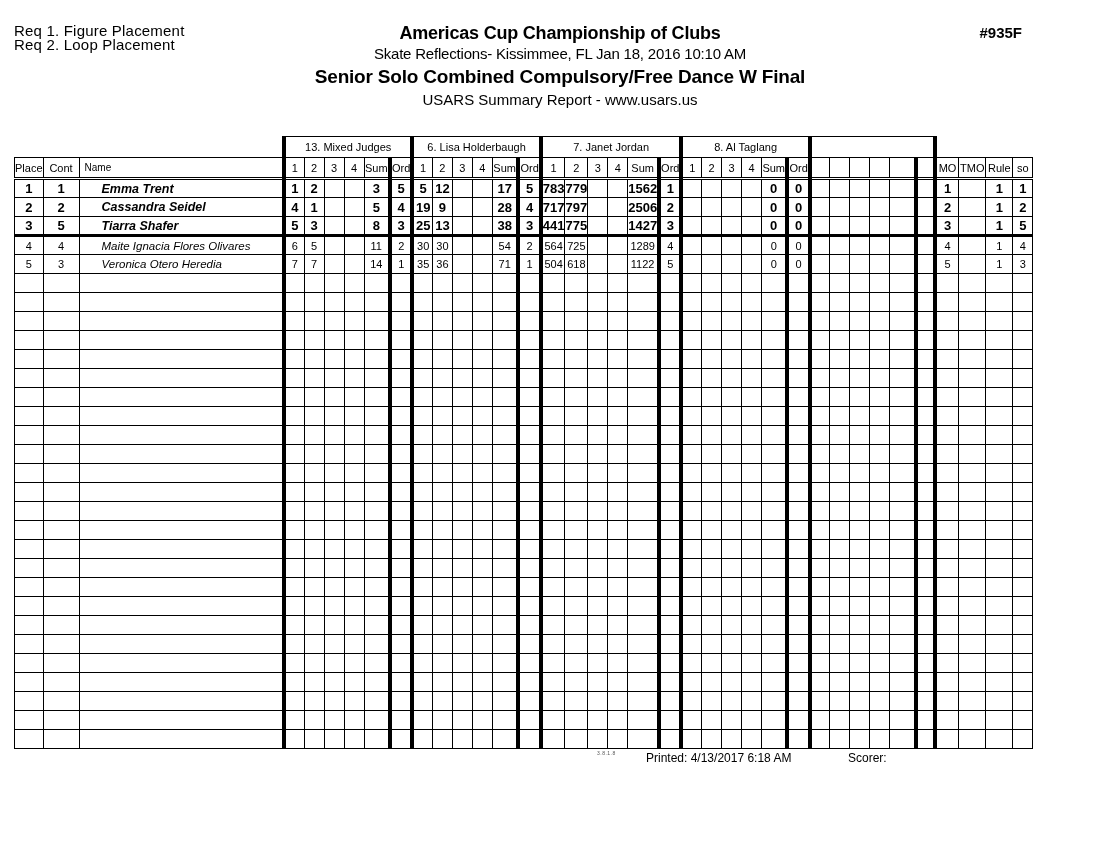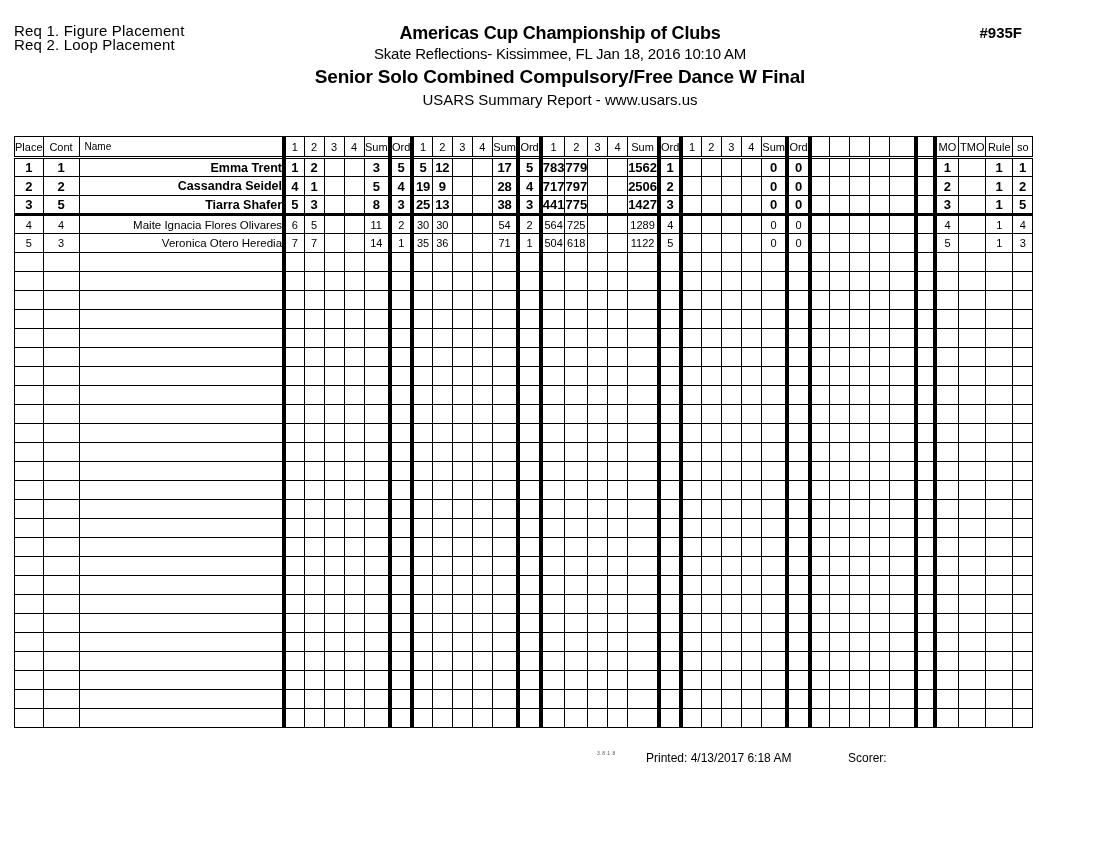--- a/index.html
+++ b/index.html
@@ -25,21 +25,21 @@
     border:1px solid #000;padding:0;margin:0;
     font-size:11px;font-weight:normal;text-align:center;
     vertical-align:middle;overflow:hidden;white-space:nowrap;
   }
   .hdr-judge{height:20px;font-size:12px;text-align:left;padding-left:4px;}
   .nb{border:none !important;}
   .colhdr{height:19px;font-size:10px;}
   .colhdr.lbl{text-align:left;padding-left:5px;font-size:10px;}
   .drow{height:19px;}
   .drow.medal td{font-weight:bold;font-size:13px;}
-  .drow td.name{text-align:right;padding-left:9px;font-size:11.5px;}
+  .drow td.name{text-align:left;padding-left:22px;font-size:11.5px;font-style:italic;}
   .drow.medal td.name{font-size:12.5px;font-weight:bold;}
   .ord{font-weight:bold;}
   
   .tkL{border-left:4px solid #000 !important;}
   .tkR{border-right:4px solid #000 !important;}
   .tkB{border-bottom:3px solid #000 !important;}
   .dblT{border-top:3px double #000 !important;}
   #ver-tag{position:absolute;left:597px;top:750px;font-size:5px;color:#555;letter-spacing:0.5px;}
   #printed{position:absolute;left:646px;top:751px;font-size:12px;}
   #scorer{position:absolute;left:848px;top:751px;font-size:12px;}
@@ -95,20 +95,29 @@
         <col style="width:20px">
         <col style="width:20px">
         <col style="width:26px">
         <col style="width:19px">
       <col style="width:24px">
         <col style="width:27px">
         <col style="width:27px">
         <col style="width:20px">
     </colgroup>
     <tbody id="tbody">
+        <tr>
+          <td class="nb" colspan="3"></td>
+          <td class="hdr-judge tkL" colspan="6">13.  Mixed Judges</td>
+          <td class="hdr-judge tkL" colspan="6">6.  Lisa Holderbaugh</td>
+          <td class="hdr-judge tkL" colspan="6">7.  Janet  Jordan</td>
+          <td class="hdr-judge tkL" colspan="6">8.  Al Taglang</td>
+          <td class="hdr-judge tkL tkR" colspan="6"></td>
+          <td class="nb" colspan="4"></td>
+        </tr>
         <tr>
           <td class="colhdr">Place</td>
           <td class="colhdr">Cont</td>
           <td class="colhdr lbl">Name</td>
           <td class="colhdr tkL">1</td>
           <td class="colhdr">2</td>
           <td class="colhdr">3</td>
           <td class="colhdr">4</td>
           <td class="colhdr">Sum</td>
           <td class="colhdr tkL tkR">Ord</td>

